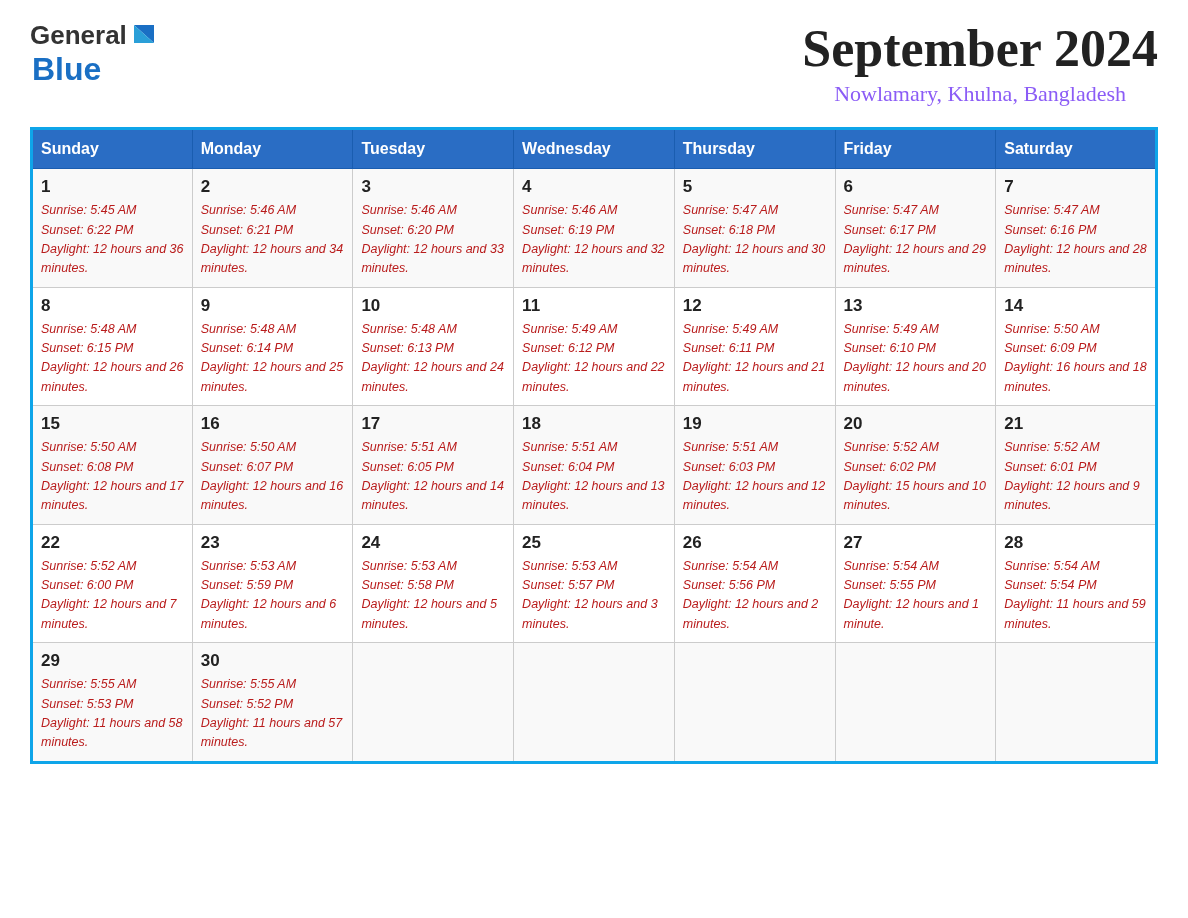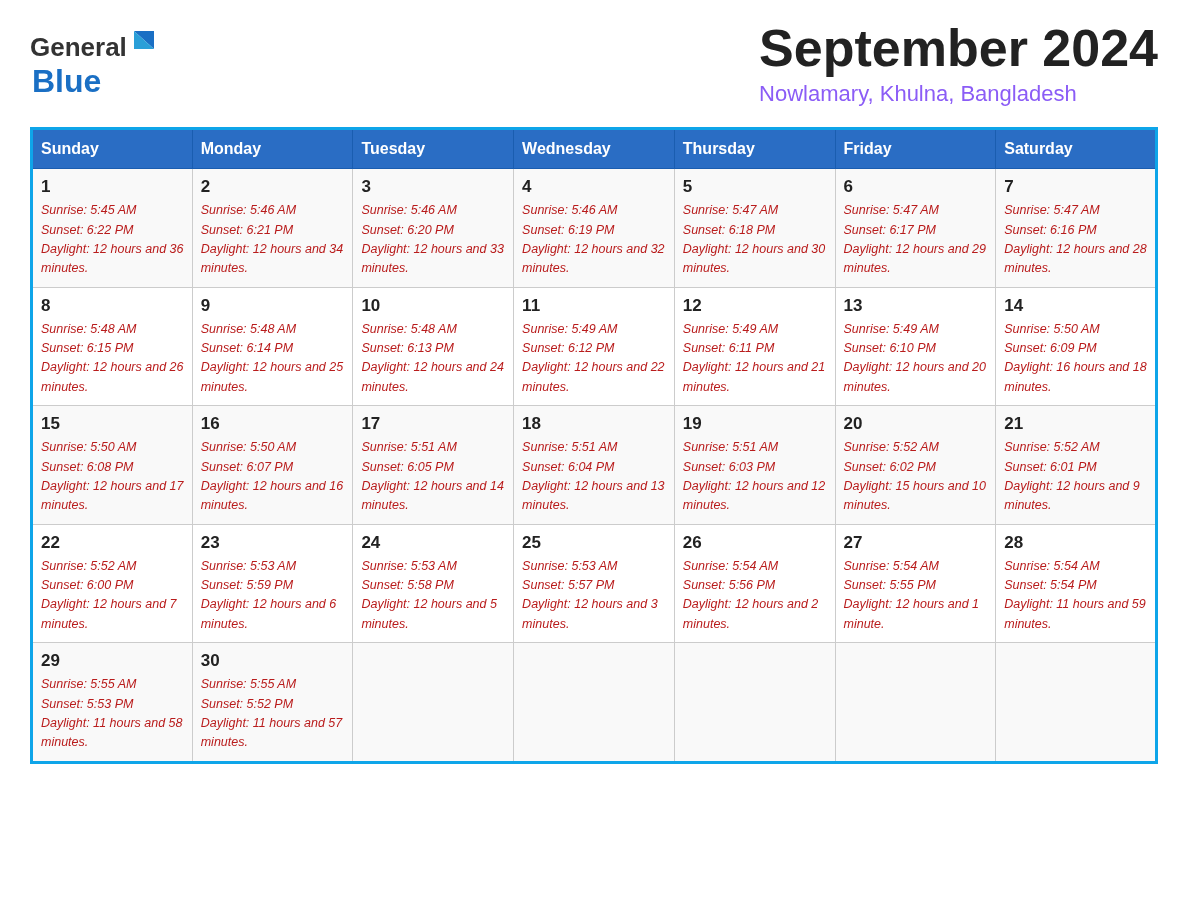--- a/index.html
+++ b/index.html
@@ -13,39 +13,39 @@
     .header {
       display: flex;
       justify-content: space-between;
       align-items: flex-start;
       margin-bottom: 20px;
     }
     .logo-text-general {
       font-size: 26px;
       font-weight: bold;
       color: #333;
-      margin-top: 12px;
     }
     .logo-wrapper {
       display: flex;
       flex-direction: column;
       align-items: flex-start;
     }
     .logo-line1 {
       display: flex;
       align-items: center;
     }
     .logo-line2 {
       font-size: 32px;
       font-weight: bold;
       color: #1a6fc4;
       margin-left: 2px;
     }
     .title-section {
-      text-align: left;
+      text-align: center;
+      font-family: Liberation Serif, serif;
     }
     .month-title {
       font-size: 52px;
       font-weight: bold;
       color: #222;
       line-height: 1.1;
     }
     .location {
       font-size: 22px;
       color: #8b5cf6;

